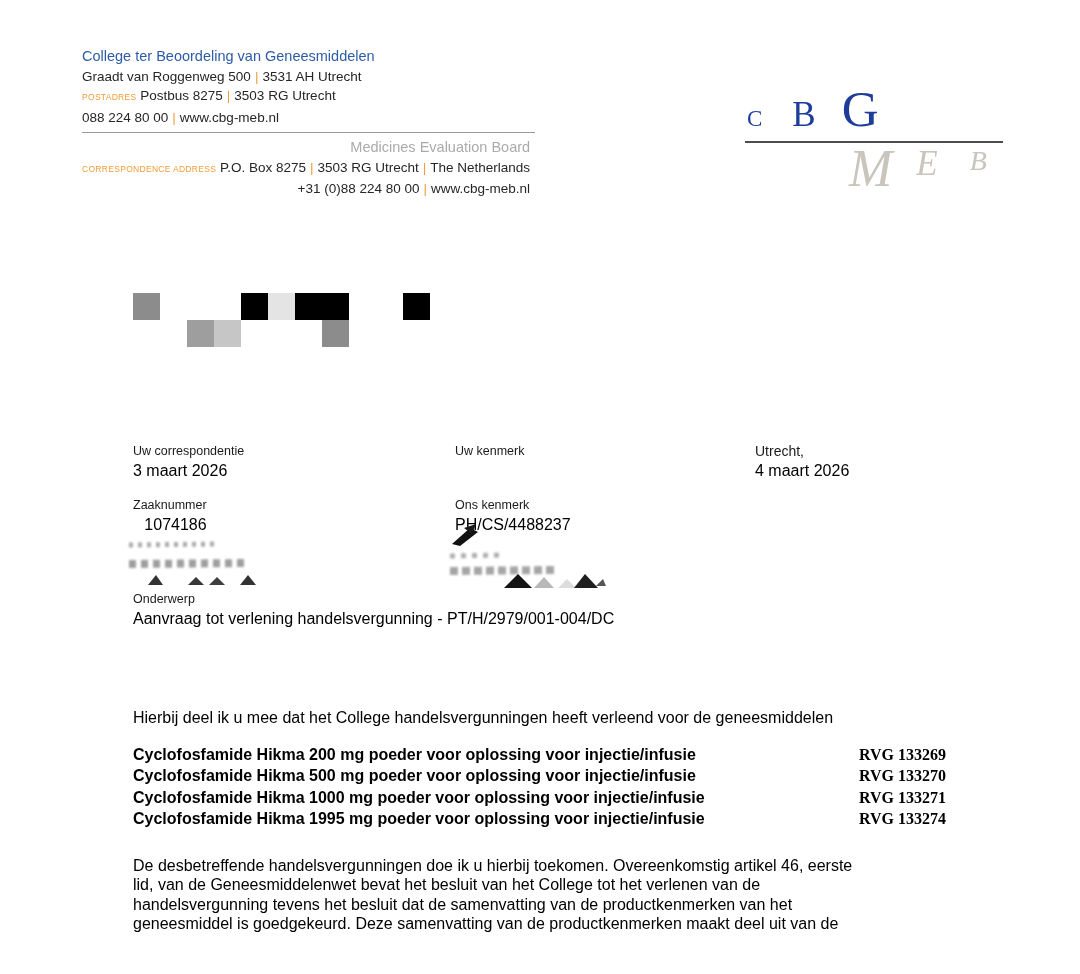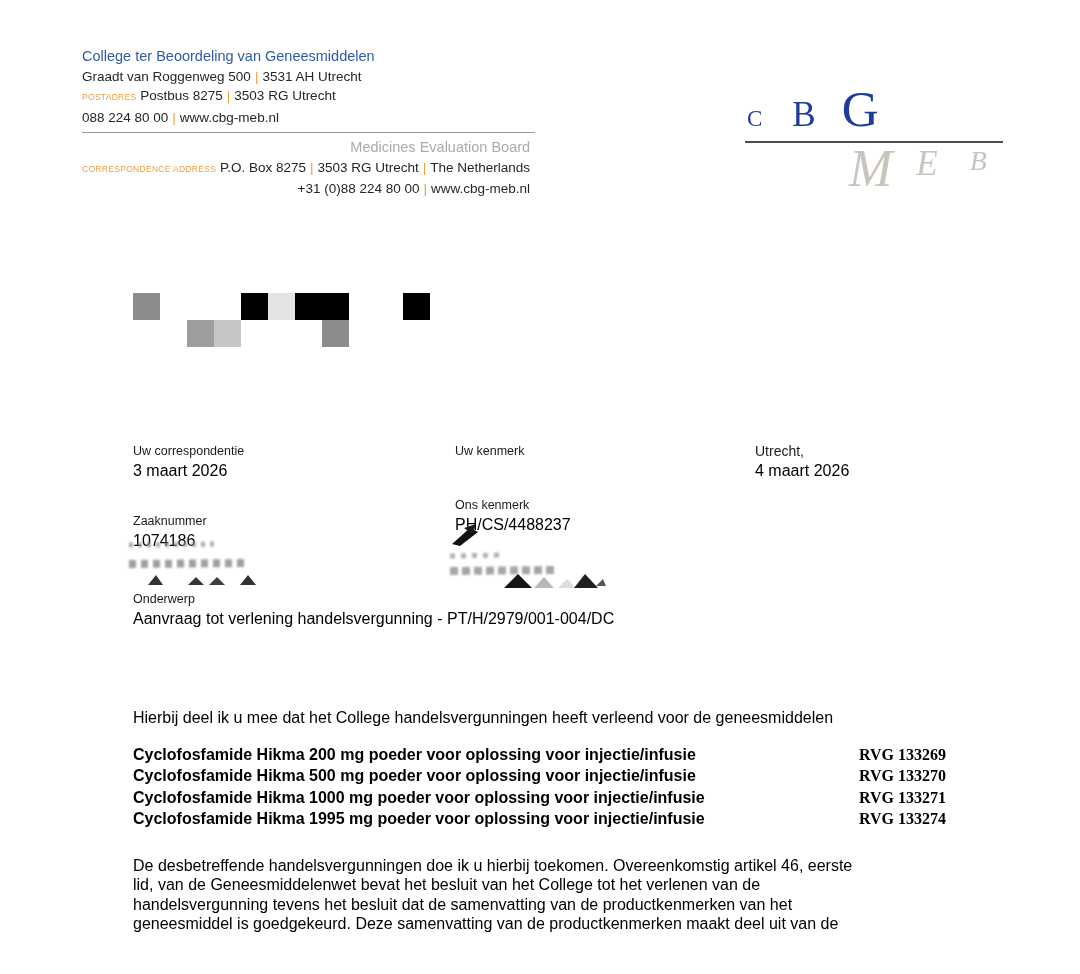--- a/index.html
+++ b/index.html
@@ -93,21 +93,21 @@
     <div class="meta-value">3 maart 2026</div>
   </div>
   <div class="meta-block" style="left:455px;top:444px;">
     <div class="meta-label">Uw kenmerk</div>
     <div class="meta-value"></div>
   </div>
   <div class="meta-block" style="left:755px;top:444px;">
     <div class="meta-label" style="font-size:14px;">Utrecht,</div>
     <div class="meta-value">4 maart 2026</div>
   </div>
-  <div class="meta-block" style="left:133px;top:514px;">
+  <div class="meta-block" style="left:133px;top:498px;text-align:right;">
     <div class="meta-label">Zaaknummer</div>
     <div class="meta-value">1074186</div>
   </div>
   <div class="meta-block" style="left:455px;top:498px;">
     <div class="meta-label">Ons kenmerk</div>
     <div class="meta-value">PH/CS/4488237</div>
   </div>
 
   <svg class="smudge" style="left:126px;top:537px;" width="145" height="52" viewBox="0 0 145 52">
     <g filter="blur(1px)" opacity="0.75">

